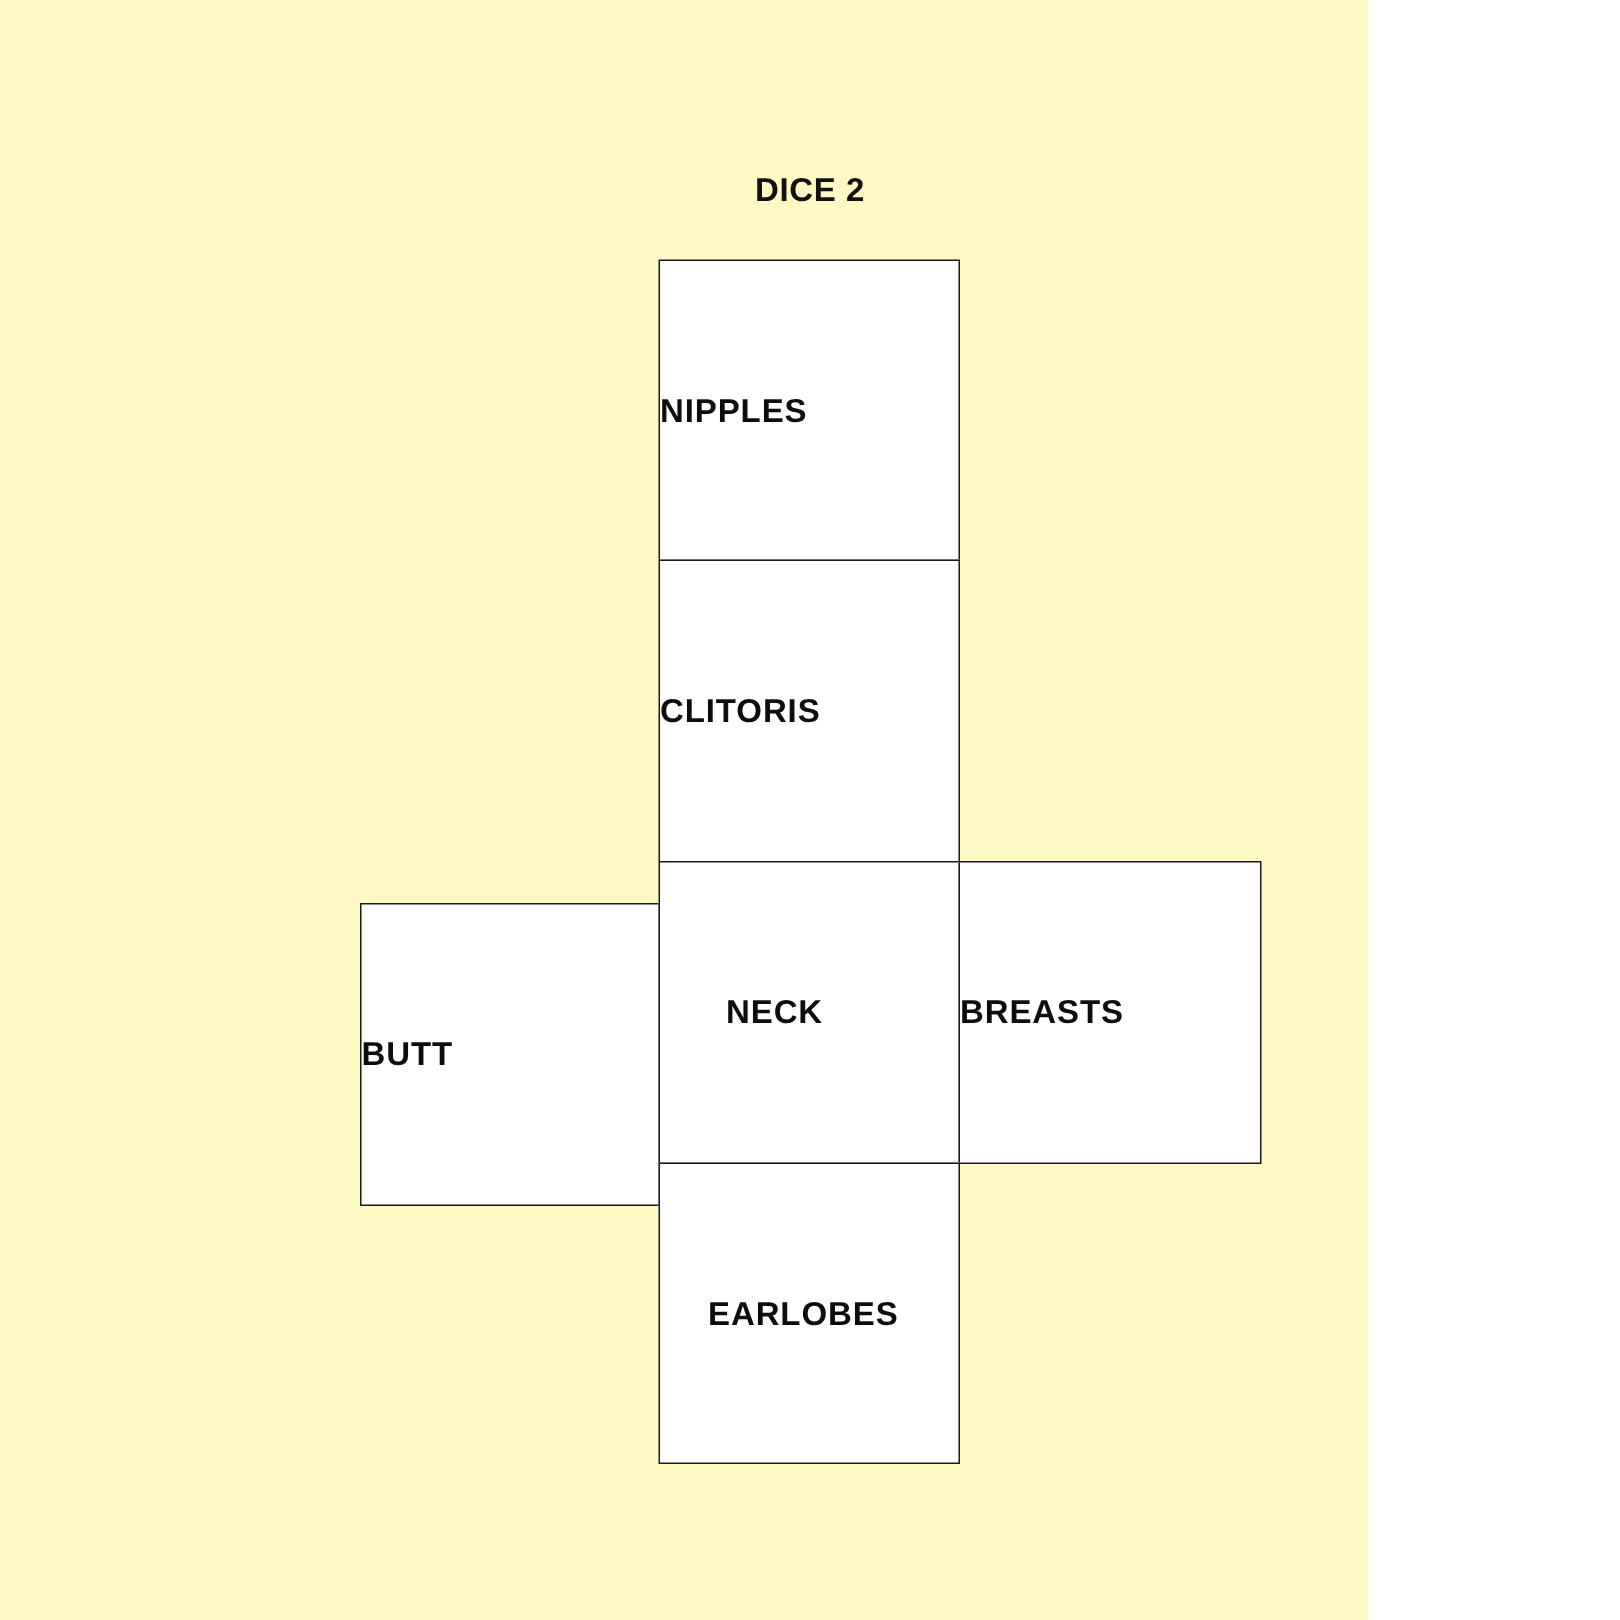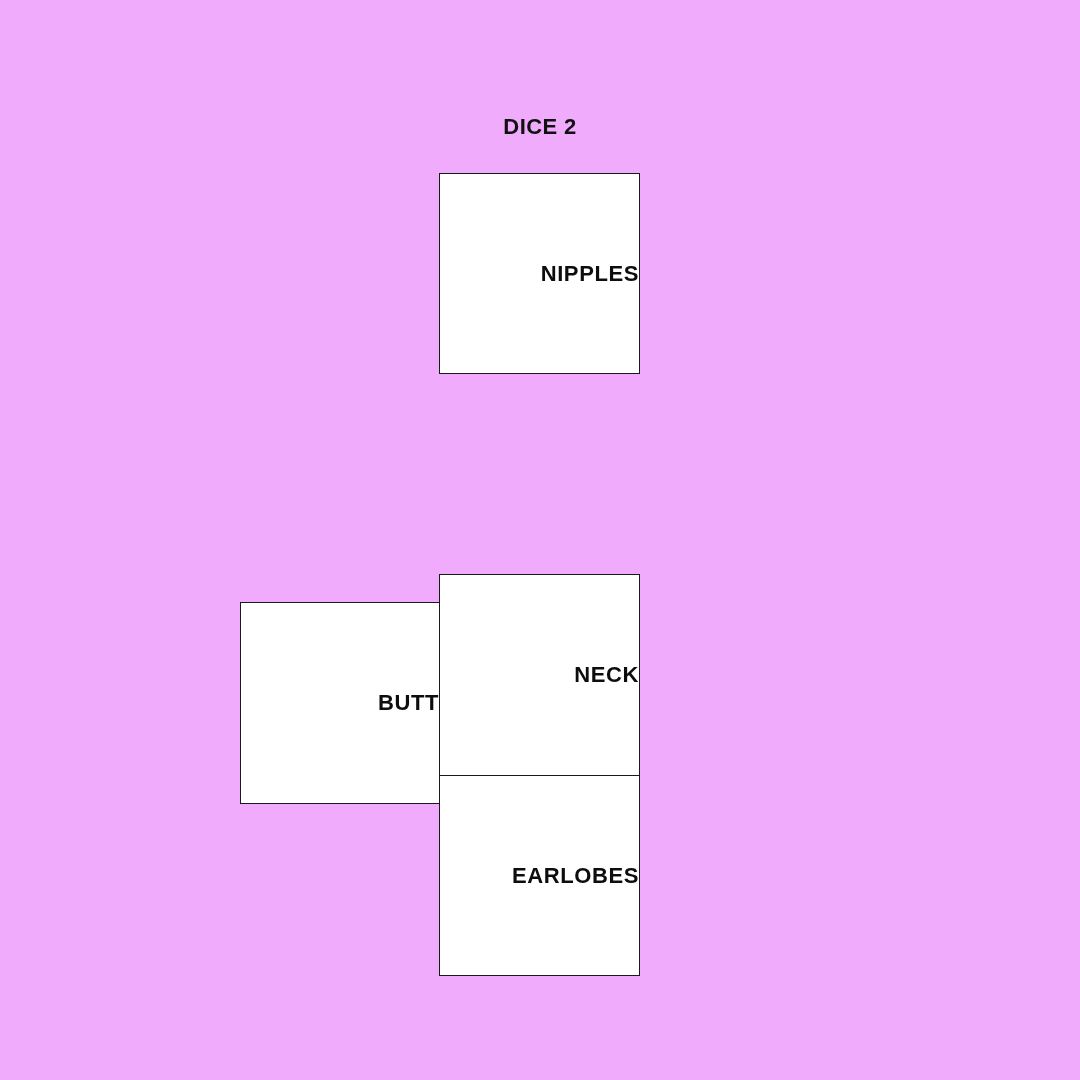--- a/index.html
+++ b/index.html
@@ -10,23 +10,23 @@
   body {
     width: 1080px;
     height: 1080px;
     font-family: "Liberation Sans", sans-serif;
     color: #000000;
     overflow: hidden;
   }
 
   #canvas {
     position: relative;
-    width: 1080px;
+    width: 912px;
     height: 1080px;
-    background: #f0abfc;
+    background: #fef9c3;
   }
 
   
   .title {
     position: absolute;
     left: 0;
     top: 112px;
     width: 1080px;
     text-align: center;
     font-size: 22px;
@@ -45,63 +45,69 @@
     height: 802px;
   }
 
   .face {
     position: absolute;
     box-sizing: border-box;
     border: 1.6px solid #1a1a1a;
     background: #ffffff;
     display: flex;
     align-items: center;
-    justify-content: flex-end;
+    justify-content: flex-start;
   }
 
   .face-label {
     font-size: 22px;
     font-weight: bold;
     letter-spacing: 0.6px;
     color: #0d0d0d;
     text-align: center;
     user-select: none;
   }
 
   
   .face-top    { left: 199px; top: 0px;   width: 201px; height: 201px; }
   .face-upper  { left: 199px; top: 200px; width: 201px; height: 202px; }
-  .face-center { left: 199px; top: 401px; width: 201px; height: 202px; }
+  .face-center { left: 199px; top: 401px; width: 201px; height: 202px; padding-left: 44px; }
   .face-bottom { left: 199px; top: 602px; width: 201px; height: 201px; padding-left: 32px; }
 
   
   .face-left   { left: 0px;   top: 401px; width: 200px; height: 202px; margin-top: 28px; }
   .face-right  { left: 399px; top: 401px; width: 202px; height: 202px; }
 </style>
 </head>
 <body>
 
 <div id="canvas">
 
   <div class="title">DICE 2</div>
 
   <div class="net">
 
     <div class="face face-top">
       <span class="face-label">NIPPLES</span>
     </div>
 
+    <div class="face face-upper">
+      <span class="face-label">CLITORIS</span>
+    </div>
 
     <div class="face face-left">
       <span class="face-label">BUTT</span>
     </div>
 
     <div class="face face-center">
       <span class="face-label">NECK</span>
     </div>
 
+    <div class="face face-right">
+      <span class="face-label">BREASTS</span>
+    </div>
 
     <div class="face face-bottom">
       <span class="face-label">EARLOBES</span>
     </div>
 
   </div>
 </div>
 
 </body></html>

